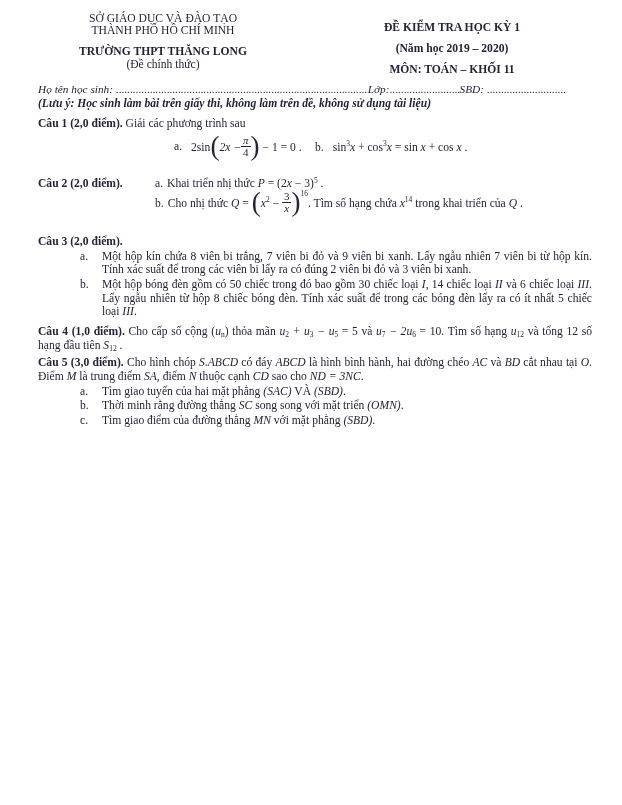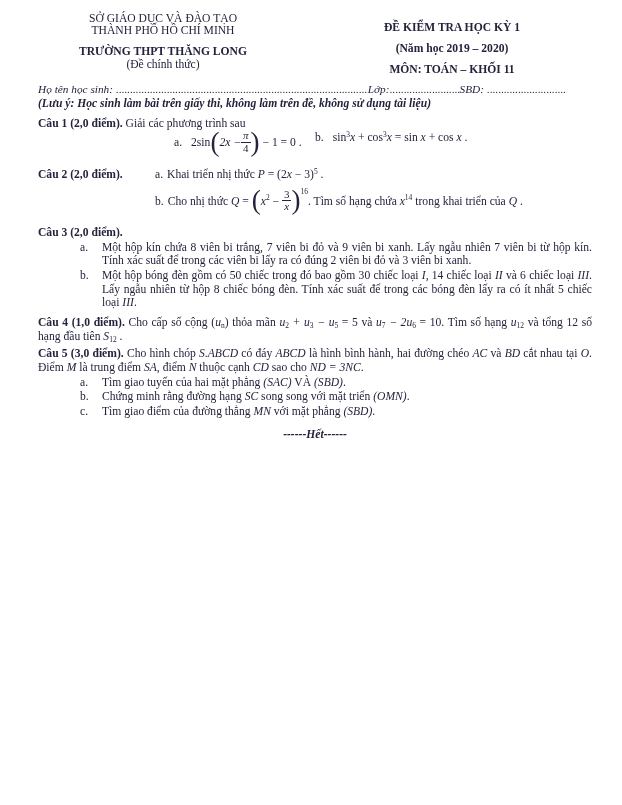--- a/index.html
+++ b/index.html
@@ -27,24 +27,24 @@
   .dots-name  { width: 252px; }
   .dots-class { width: 70px; }
   .dots-sbd   { width: 80px; }
   .notice { text-align: left; font-weight: 700; font-style: italic; margin-top: 1px; }
   .q { margin-top: 6px; }
   .q-first { }
   .q-row { display: flex; align-items: flex-start; }
   .q-label { font-weight: 700; white-space: nowrap; }
   .q2-label { width: 117px; flex-shrink: 0; }
   .eqline { white-space: nowrap; }
-  .q1-row { display: flex; align-items: flex-start; margin: 1px 0 2px; min-height: 33px; }
+  .q1-row { display: flex; align-items: center; margin: 1px 0 2px; min-height: 33px; }
   .eq-a { margin-left: 136px; width: 141px; white-space: nowrap; }
   .item-lab { margin-right: 9px; }
-  .q2b-row { min-height: 38px; display: flex; align-items: center; margin-top: 1px; }
+  .q2b-row { min-height: 38px; display: flex; align-items: flex-start; margin-top: 1px; }
   .qitem { display: flex; margin-left: 42px; margin-top: 1px; }
   .qitem .ilab { width: 14px; flex-shrink: 0; margin-right: 8px; }
   .qitem .itext { flex: 1; text-align: justify; }
   .para { text-align: justify; }
   sup { font-size: 7.5px; line-height: 0; vertical-align: baseline; position: relative; top: -4.5px; }
   sub { font-size: 7.5px; line-height: 0; vertical-align: baseline; position: relative; top: 2.5px; }
   sup.pexp { top: -11px; }
   .bigp { font-size: 27px; line-height: 0; vertical-align: middle; position: relative; top: -1.5px; font-weight: 400; }
   .frac { display: inline-block; vertical-align: middle; text-align: center; line-height: 1.05; position: relative; top: -1px; font-size: 11px; }
   .frac .num { display: block; border-bottom: 1px solid currentColor; padding: 0 2px 0px; }
@@ -77,21 +77,21 @@
   <div class="notice">(Lưu ý: Học sinh làm bài trên giấy thi, không làm trên đề, không sử dụng tài liệu)</div>
 
   <div class="q q-first">
     <div><span class="q-label">Câu 1 (2,0 điểm).</span><span> Giải các phương trình sau</span></div>
     <div class="q1-row">
       <div class="eq-a eqline"><span class="item-lab">a.</span><span>2sin</span><span class="bigp">(</span><span class="mi">2x −</span><span class="frac"><span class="num mi">π</span><span class="den">4</span></span><span class="bigp">)</span><span> − 1 = 0 .</span></div>
       <div class="eqline"><span class="item-lab">b.</span><span>sin</span><sup>3</sup><span class="mi">x</span><span> + cos</span><sup>3</sup><span class="mi">x</span><span> = sin </span><span class="mi">x</span><span> + cos </span><span class="mi">x</span><span> .</span></div>
     </div>
   </div>
 
-  <div class="q q-row" style="margin-top:4px;">
+  <div class="q q-row" style="margin-top:13px;">
     <div class="q-label q2-label">Câu 2 (2,0 điểm).</div>
     <div>
       <div class="eqline"><span class="item-lab" style="margin-right:4px;">a.</span><span>Khai triển nhị thức </span><span class="mi">P</span><span> = (2</span><span class="mi">x</span><span> − 3)</span><sup>5</sup><span> .</span></div>
       <div class="q2b-row eqline">
           <span><span class="item-lab" style="margin-right:4px;">b.</span><span>Cho nhị thức </span><span class="mi">Q</span><span> = </span><span class="bigp">(</span><span class="mi">x</span><sup>2</sup><span> − </span><span class="frac"><span class="num">3</span><span class="den mi">x</span></span><span class="bigp">)</span><sup class="pexp">16</sup><span>. Tìm số hạng chứa </span><span class="mi">x</span><sup>14</sup><span> trong khai triển của </span><span class="mi">Q</span><span> .</span></span>
         </div>
     </div>
   </div>
 
   <div class="q" style="margin-top:5px;">
@@ -109,23 +109,22 @@
   <div class="q para" style="margin-top:6px;"><span class="q-label">Câu 4 (1,0 điểm).</span><span> Cho cấp số cộng </span><span>(</span><span class="mi">u</span><sub>n</sub><span>)</span><span> thỏa mãn </span><span class="mi">u</span><sub>2</sub><span class="mi"> + u</span><sub>3</sub><span class="mi"> − u</span><sub>5</sub><span> = 5</span><span> và </span><span class="mi">u</span><sub>7</sub><span class="mi"> − 2u</span><sub>6</sub><span> = 10</span><span>. Tìm số hạng </span><span class="mi">u</span><sub>12</sub><span> và tổng 12 số hạng đầu tiên </span><span class="mi">S</span><sub>12</sub><span> .</span></div>
 
   <div class="q" style="margin-top:4px;">
     <div class="para"><span class="q-label">Câu 5 (3,0 điểm).</span><span> Cho hình chóp </span><span class="mi">S.ABCD</span><span> có đáy </span><span class="mi">ABCD</span><span> là hình bình hành, hai đường chéo </span><span class="mi">AC</span><span> và </span><span class="mi">BD</span><span> cắt nhau tại </span><span class="mi">O</span><span>. Điểm </span><span class="mi">M</span><span> là trung điểm </span><span class="mi">SA</span><span>, điểm </span><span class="mi">N</span><span> thuộc cạnh </span><span class="mi">CD</span><span> sao cho </span><span class="mi">ND = 3NC</span><span>.</span></div>
     <div class="qitem">
       <span class="ilab">a.</span>
       <div><span>Tìm giao tuyến của hai mặt phẳng </span><span class="mi">(SAC)</span><span> VÀ </span><span class="mi">(SBD)</span><span>.</span></div>
     </div>
     <div class="qitem">
       <span class="ilab">b.</span>
-      <div><span>Chứng minh rằng đường hạng </span><span class="mi">SC</span><span> song song với mặt triển </span><span class="mi">(OMN)</span><span>.</span></div>
+      <div><span>Thời minh rằng đường thẳng </span><span class="mi">SC</span><span> song song với mặt triển </span><span class="mi">(OMN)</span><span>.</span></div>
     </div>
     <div class="qitem">
       <span class="ilab">c.</span>
       <div><span>Tìm giao điểm của đường thẳng </span><span class="mi">MN</span><span> với mặt phẳng </span><span class="mi">(SBD)</span><span>.</span></div>
     </div>
   </div>
 
-  <div class="footer">------Hết------</div>
 
 </div>
 
 </body></html>

